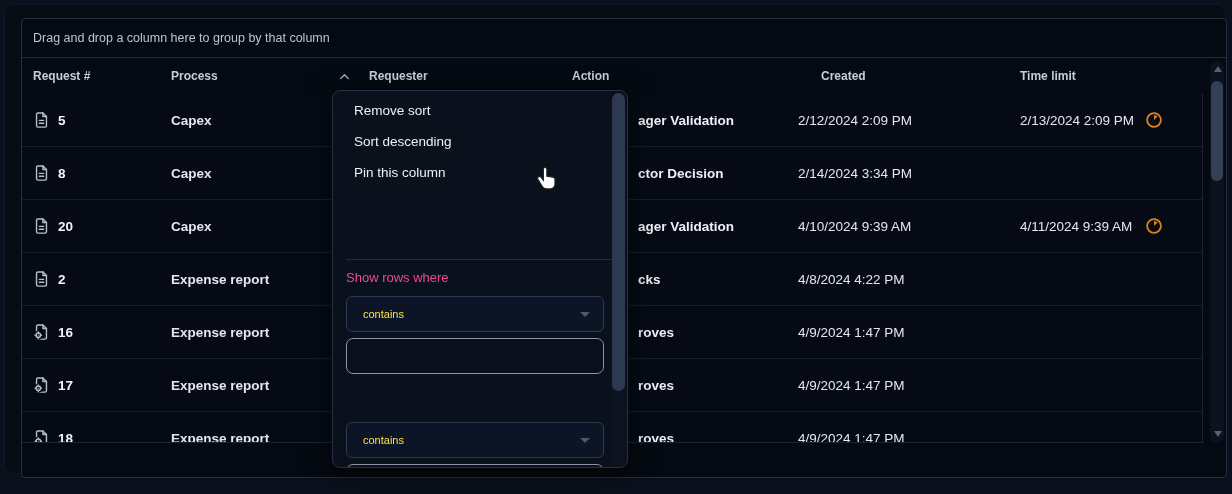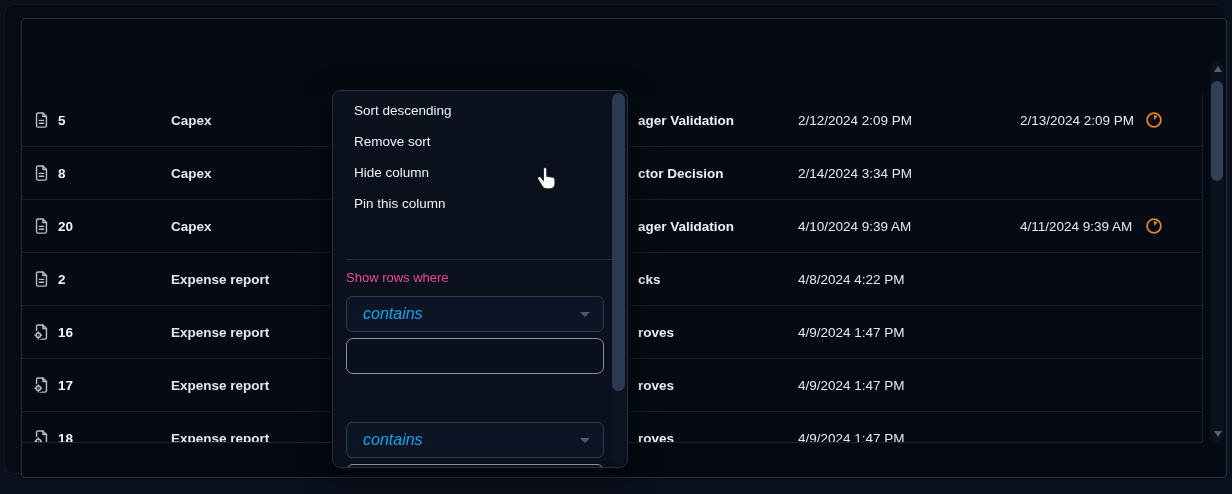--- a/index.html
+++ b/index.html
@@ -49,41 +49,57 @@
   .menu-track{position:absolute;right:2px;top:2px;bottom:2px;width:13px;background:#0d1421;border-radius:7px;}
   .menu-thumb{position:absolute;right:2px;top:2px;width:13px;height:298px;background:#2d3950;border-radius:7px;}
   .mi-list{position:absolute;left:0;top:4px;width:280px;}
   .mi{position:relative;height:31px;line-height:31px;margin-left:10px;width:261px;border-radius:5px;
       padding-left:11px;font-size:13.5px;color:#eef1f5;box-sizing:border-box;cursor:default;}
   .mi.hl{background:#1d2634;}
   .menu hr{border:none;border-top:1px solid #232d3d;margin:168px 13px 0 13px;}
   .flt-label{position:absolute;left:13px;top:179px;font-size:13px;color:#ec4899;}
   .sel{position:absolute;left:13px;width:258px;height:36px;background:#0c1526;border:1px solid #2e3a52;
        border-radius:6px;box-sizing:border-box;}
-  .sel .sval{position:absolute;left:16px;top:50%;transform:translateY(-50%);font-size:16px;color:#0ea5e9;font-style:italic;}
+  .sel .sval{position:absolute;left:16px;top:50%;transform:translateY(-50%);font-size:11px;color:#fde047;}
   .chev{position:absolute;right:13px;top:50%;margin-top:-2px;width:0;height:0;
         border-left:5px solid transparent;border-right:5px solid transparent;border-top:5px solid #4d5870;}
   .sel.op1{top:205px;}
   .flt-input{position:absolute;left:13px;top:247px;width:258px;height:36px;background:#0a0f1d;
         border:1px solid #8a93a2;border-radius:7px;box-sizing:border-box;color:#eef1f5;
         font-size:13.5px;padding:0 12px;outline:none;font-family:inherit;}
   .sel.logic{top:289px;}
   .sel.logic .sval{left:18px;}
   .sel.op2{top:331px;}
   .flt-input.second{top:373px;}
   
   .cursor{position:absolute;left:536px;top:166px;z-index:30;}
 </style>
 </head>
 <body>
 
 <div class="card">
   <div class="panel">
 
-
+    <div class="groupbar">
+      <span class="hint">Drag and drop a column here to group by that column</span>
+    </div>
+
+    <div class="header">
+      <span class="hc" style="left:11px">Request #</span>
+      <span class="hc" style="left:149px">Process</span>
+      <span class="sorticon">
+        <svg viewBox="0 0 24 24" width="13" height="13" fill="none" stroke="#aab3c0" stroke-width="2.6" stroke-linecap="round" stroke-linejoin="round">
+            <path d="M5 15l7-7 7 7"></path>
+          </svg>
+      </span>
+      <span class="hc" style="left:347px">Requester</span>
+      <span class="hc" style="left:550px">Action</span>
+      <span class="hc" style="left:799px">Created</span>
+      <span class="hc" style="left:998px">Time limit</span>
+    </div>
 
     <div class="tbody">
         <div class="row">
     <span class="cell icon">
       <svg viewBox="0 0 24 24" width="17" height="19" fill="none" stroke="#b6bec9" stroke-width="2" stroke-linecap="round" stroke-linejoin="round">
         <path d="M14 2H7a2 2 0 0 0-2 2v16a2 2 0 0 0 2 2h10a2 2 0 0 0 2-2V7z"></path>
         <path d="M14 2v5h5"></path>
         <line x1="9" y1="12.5" x2="15" y2="12.5"></line>
         <line x1="9" y1="16.5" x2="15" y2="16.5"></line>
       </svg>
@@ -231,27 +247,24 @@
     <div class="arrow-up"></div>
     <div class="arrow-down"></div>
   </div>
 </div>
 
 <div class="menu">
   <div class="menu-track"></div>
   <div class="menu-thumb"></div>
   <div class="mi-list">
       <div class="mi">
+    <span>Remove sort</span>
+  </div>
+      <div class="mi">
     <span>Sort descending</span>
-  </div>
-      <div class="mi">
-    <span>Remove sort</span>
-  </div>
-      <div class="mi">
-    <span>Hide column</span>
   </div>
       <div class="mi">
     <span>Pin this column</span>
   </div>
     </div>
   <hr>
   <div class="flt-label">Show rows where</div>
   <div class="sel op1">
     <span class="sval">contains</span>
     <span class="chev"></span>

